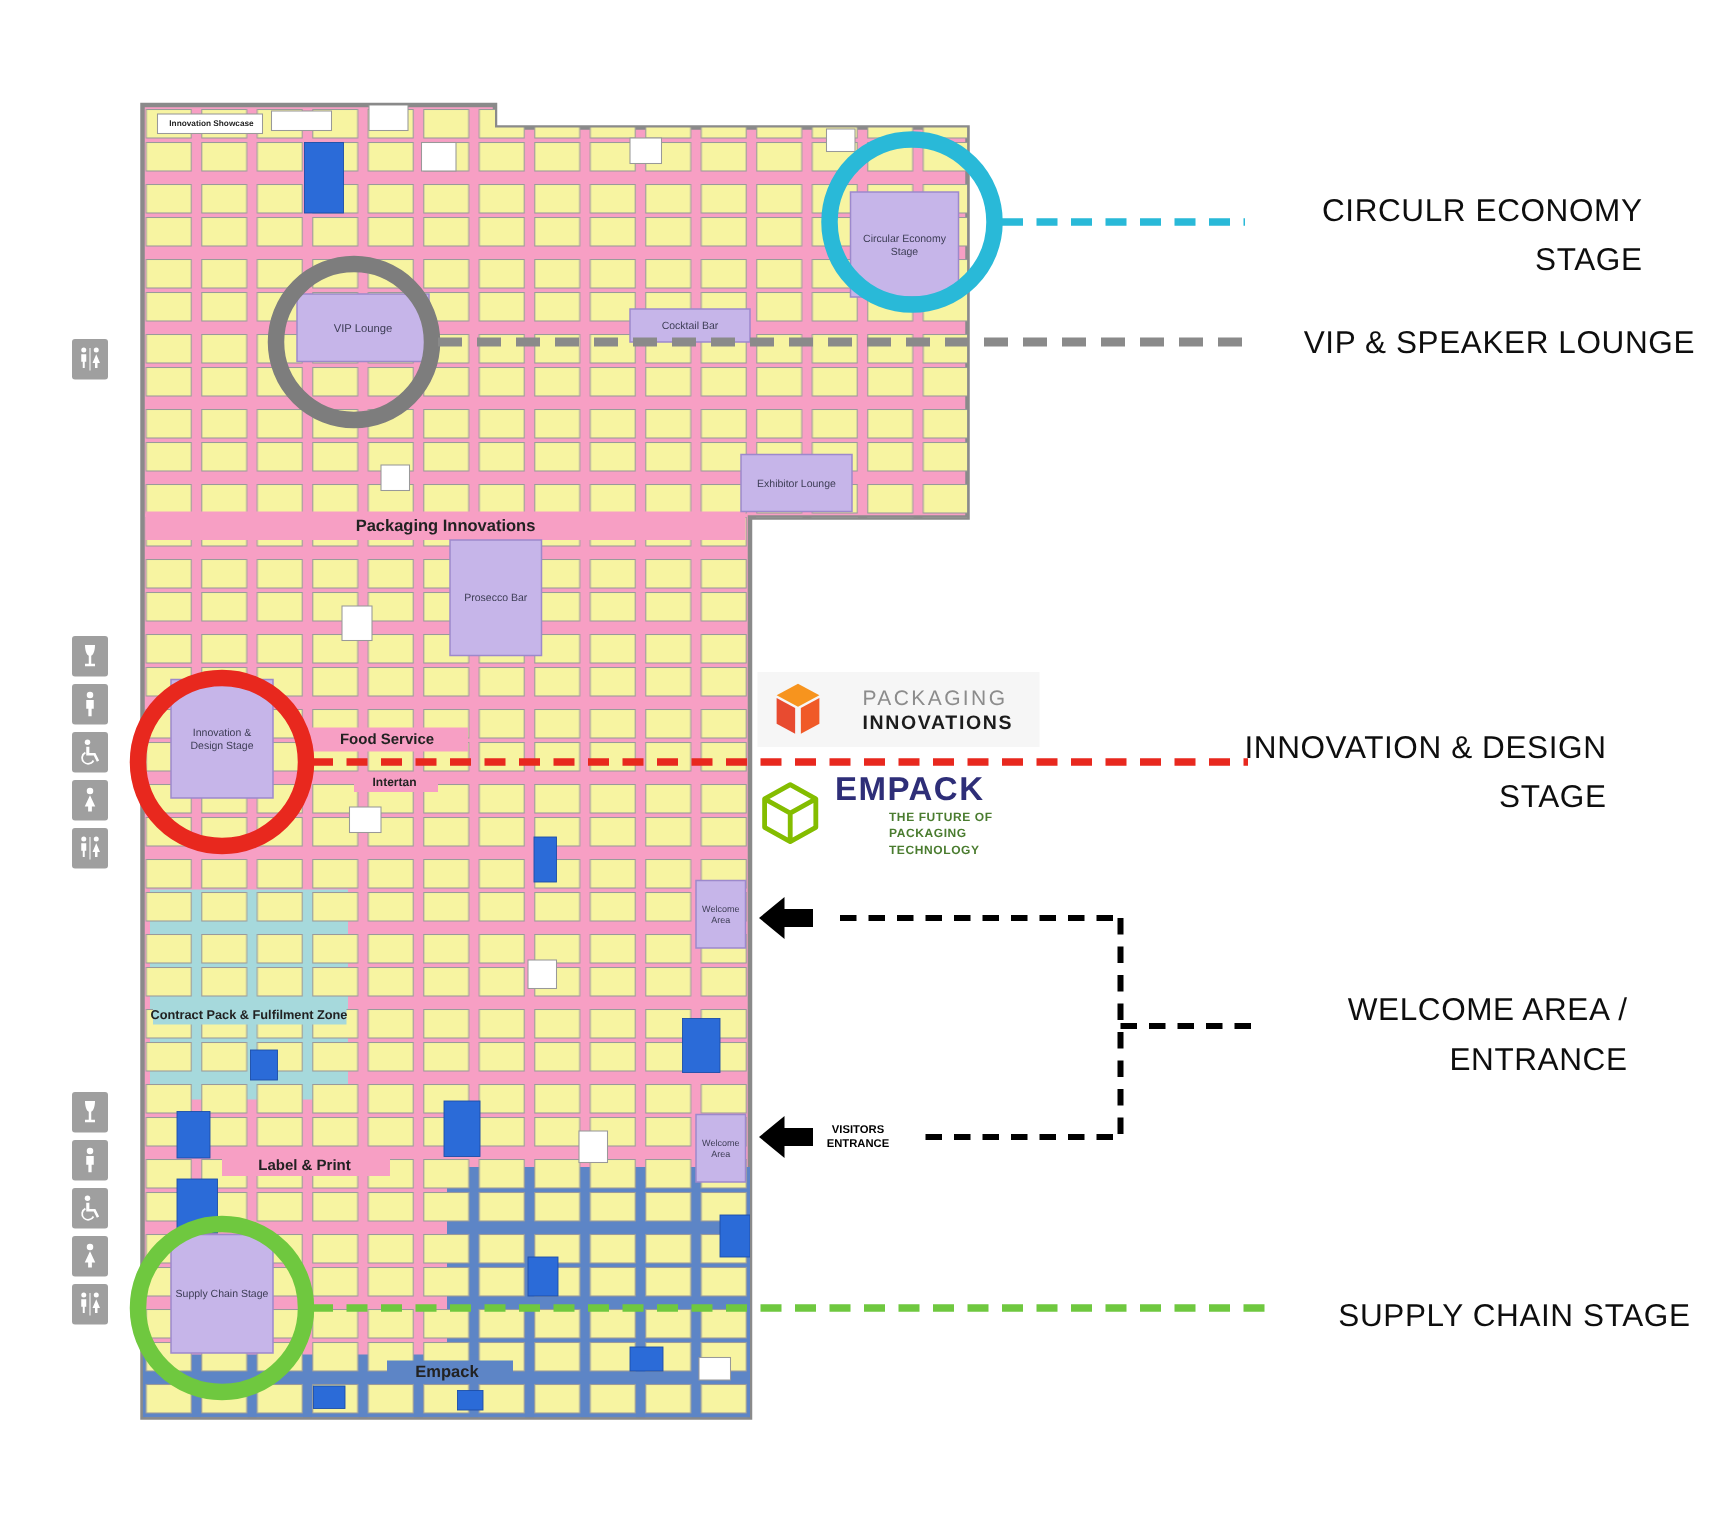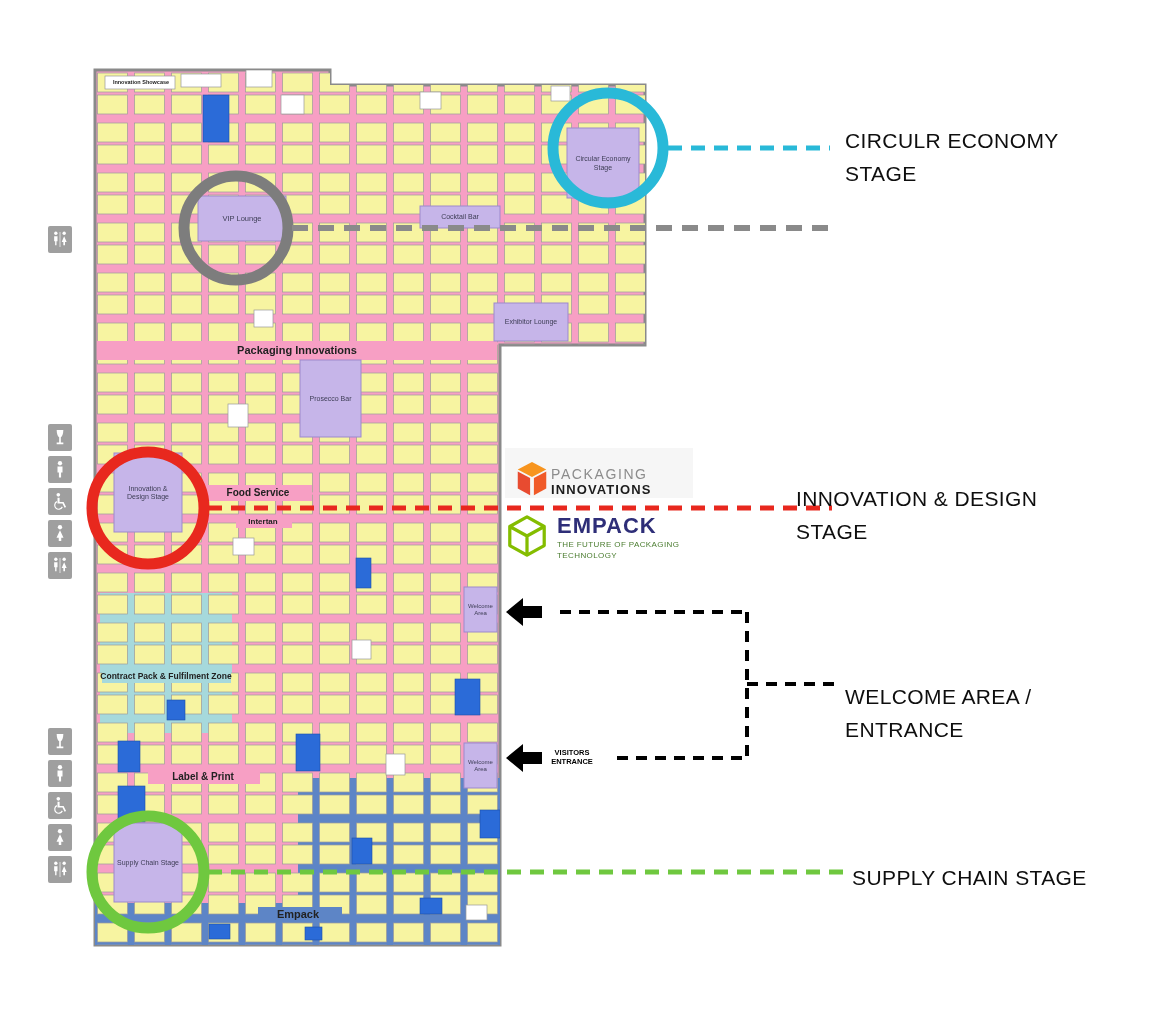--- a/index.html
+++ b/index.html
@@ -1,31 +1,31 @@
 <!DOCTYPE html>
 <html><head>
 <meta charset="utf-8">
 <style>
   html,body{margin:0;padding:0;background:#fff;font-family:"Liberation Sans",sans-serif;}
   #scene{position:relative;width:1153px;height:1024px;background:#ffffff;overflow:hidden;}
   #map-svg{position:absolute;left:0;top:0;z-index:1;}
-  .ann-label{position:absolute;z-index:2;font-size:21px;color:#0e0e0e;letter-spacing:.4px;line-height:1.55;text-align:left;white-space:pre-line;}
+  .ann-label{position:absolute;z-index:2;font-size:21px;color:#0e0e0e;letter-spacing:.4px;line-height:1.55;text-align:right;white-space:pre-line;}
   #label-circular{left:845px;top:125px;width:250px;}
   #label-vip{left:825px;top:213px;width:305px;}
   #label-innovation{left:796px;top:483px;width:275px;}
-  #label-welcome{left:845px;top:681px;width:240px;}
+  #label-welcome{left:845px;top:658px;width:240px;}
   #label-supply{left:852px;top:862px;width:275px;}
-  .pi-logo{position:absolute;left:505px;top:448px;width:188px;height:50px;background:#f6f6f6;display:flex;align-items:flex-end;gap:0;padding:0 8px;box-sizing:border-box;z-index:2;}
+  .pi-logo{position:absolute;left:505px;top:448px;width:188px;height:50px;background:#f6f6f6;display:flex;align-items:center;gap:24px;padding:0 8px;box-sizing:border-box;z-index:2;}
   .pi-text{display:flex;flex-direction:column;line-height:1.2;}
   .pi-line1{color:#8c8c8c;font-size:14px;letter-spacing:1.6px;}
   .pi-line2{color:#1c1c1c;font-size:13px;font-weight:bold;letter-spacing:1.1px;}
   .empack-logo{position:absolute;left:505px;top:513px;width:210px;display:flex;align-items:center;gap:8px;z-index:2;}
   .empack-text{display:flex;flex-direction:column;}
   .empack-name{color:#2e2e78;font-size:22px;font-weight:bold;letter-spacing:1px;}
-  .empack-tagline{color:#4a7c2f;font-size:8px;font-weight:normal;letter-spacing:.4px;line-height:1.4;white-space:pre-line;}
+  .empack-tagline{color:#4a7c2f;font-size:8px;font-weight:bold;letter-spacing:.4px;line-height:1.4;white-space:pre-line;margin-left:36px;}
   .facility-icon{position:absolute;width:24px;height:27px;background:#9f9f9f;border-radius:2px;padding:2px;box-sizing:border-box;z-index:2;}
   .facility-icon svg{width:100%;height:100%;display:block;}
 </style>
 </head>
 <body>
 
 <div id="scene">
     <svg id="map-svg" width="1153" height="1024" viewBox="0 0 1153 1024">
       <defs>
         <pattern id="bp" x="95" y="70" width="37" height="50" patternUnits="userSpaceOnUse">
@@ -110,20 +110,21 @@
       <line x1="747" y1="612" x2="747" y2="758" stroke="#000000" stroke-width="4" stroke-dasharray="11 8"></line>
       <line x1="617" y1="758" x2="747" y2="758" stroke="#000000" stroke-width="4" stroke-dasharray="11 8"></line>
       <line x1="747" y1="684" x2="842" y2="684" stroke="#000000" stroke-width="4" stroke-dasharray="11 8"></line>
       <path d="M506 612 L523 598 L523 606 L542 606 L542 618 L523 618 L523 626 Z" fill="#000000"></path>
       <path d="M506 758 L523 744 L523 752 L542 752 L542 764 L523 764 L523 772 Z" fill="#000000"></path>
       <text x="572" y="755" text-anchor="middle" font-size="7.5" fill="#000000" font-weight="bold" font-family="&quot;Liberation Sans&quot;, sans-serif"><tspan x="572" dy="0">VISITORS</tspan><tspan x="572" dy="9.375">ENTRANCE</tspan></text>
     </svg>
 
   <div class="ann-label" id="label-circular">CIRCULR ECONOMY
 STAGE</div>
+  <div class="ann-label" id="label-vip">VIP &amp; SPEAKER LOUNGE</div>
   <div class="ann-label" id="label-innovation">INNOVATION &amp; DESIGN
 STAGE</div>
   <div class="ann-label" id="label-welcome">WELCOME AREA /
 ENTRANCE</div>
   <div class="ann-label" id="label-supply">SUPPLY CHAIN STAGE</div>
 
   <div class="pi-logo">
     <svg width="38" height="38" viewBox="0 0 40 40">
       <polygon points="20,2 35,10 20,18 5,10" fill="#f7941e"></polygon>
       <polygon points="5,12 18,19 18,37 5,30" fill="#e84b30"></polygon>

